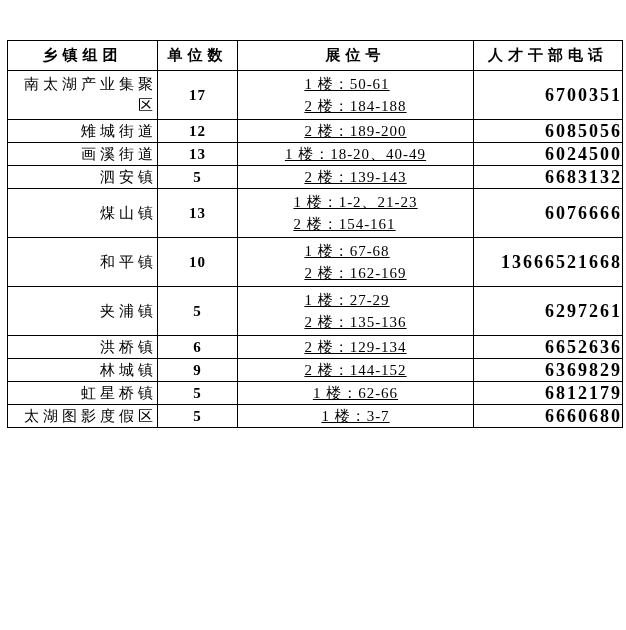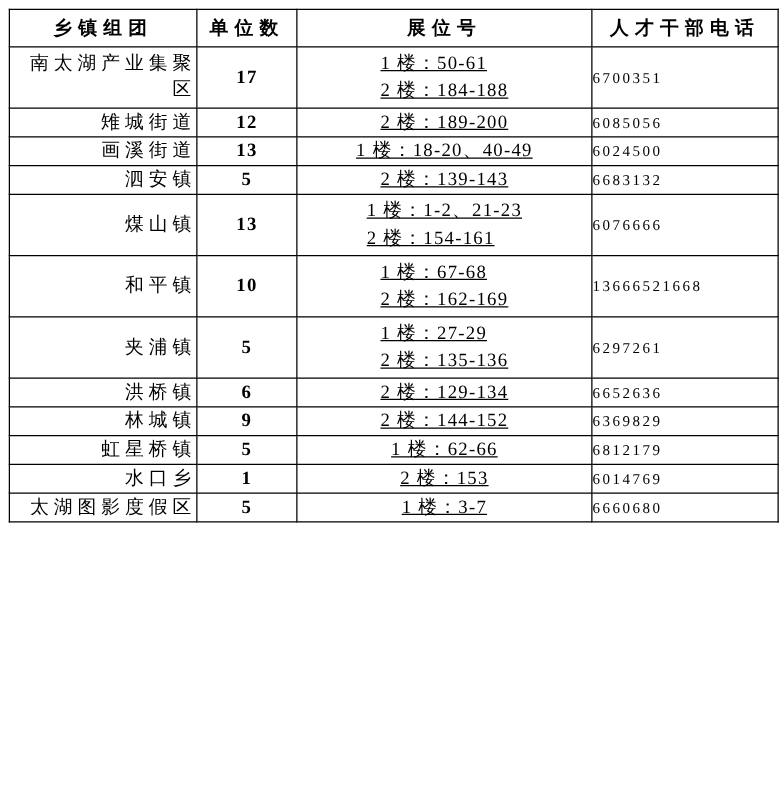--- a/index.html
+++ b/index.html
@@ -6,20 +6,21 @@
     margin: 0;
     padding: 0;
     background: #ffffff;
     width: 626px;
     height: 630px;
     font-family: "Liberation Serif", "DejaVu Serif", serif;
     color: #000000;
   }
   .table-wrap {
     padding: 7px 0 0 7px;
+    margin-top: 33px;
   }
   table.booth-table {
     border-collapse: collapse;
     table-layout: fixed;
     width: 615px;
     background: #ffffff;
   }
   table.booth-table th,
   table.booth-table td {
     border: 1px solid #000000;
@@ -65,23 +66,23 @@
     text-align: left;
     text-decoration: underline;
   }
   .booth-line {
     font-size: 15px;
     letter-spacing: 1px;
     line-height: 22px;
     white-space: nowrap;
   }
   td.phone-cell {
-    font-size: 12px;
-    font-weight: normal;
-    text-align: left;
+    font-size: 18px;
+    font-weight: bold;
+    text-align: right;
     letter-spacing: 2px;
     font-family: "Liberation Serif", "DejaVu Serif", serif;
   }
 </style>
 </head>
 <body>
 
 <div class="table-wrap">
   <table class="booth-table">
     <colgroup>
@@ -153,26 +154,20 @@
           <td class="booth-cell"><div class="booth-block"><div class="booth-line">2 楼：144-152</div></div></td>
           <td class="phone-cell">6369829</td>
         </tr>
         <tr class="row-short">
           <td class="name-cell">虹星桥镇</td>
           <td class="units-cell">5</td>
           <td class="booth-cell"><div class="booth-block"><div class="booth-line">1 楼：62-66</div></div></td>
           <td class="phone-cell">6812179</td>
         </tr>
         <tr class="row-short">
-          <td class="name-cell">水口乡</td>
-          <td class="units-cell">1</td>
-          <td class="booth-cell"><div class="booth-block"><div class="booth-line">2 楼：153</div></div></td>
-          <td class="phone-cell">6014769</td>
-        </tr>
-        <tr class="row-short">
           <td class="name-cell">太湖图影度假区</td>
           <td class="units-cell">5</td>
           <td class="booth-cell"><div class="booth-block"><div class="booth-line">1 楼：3-7</div></div></td>
           <td class="phone-cell">6660680</td>
         </tr>
       </tbody>
   </table>
 </div>
 
 </body></html>

